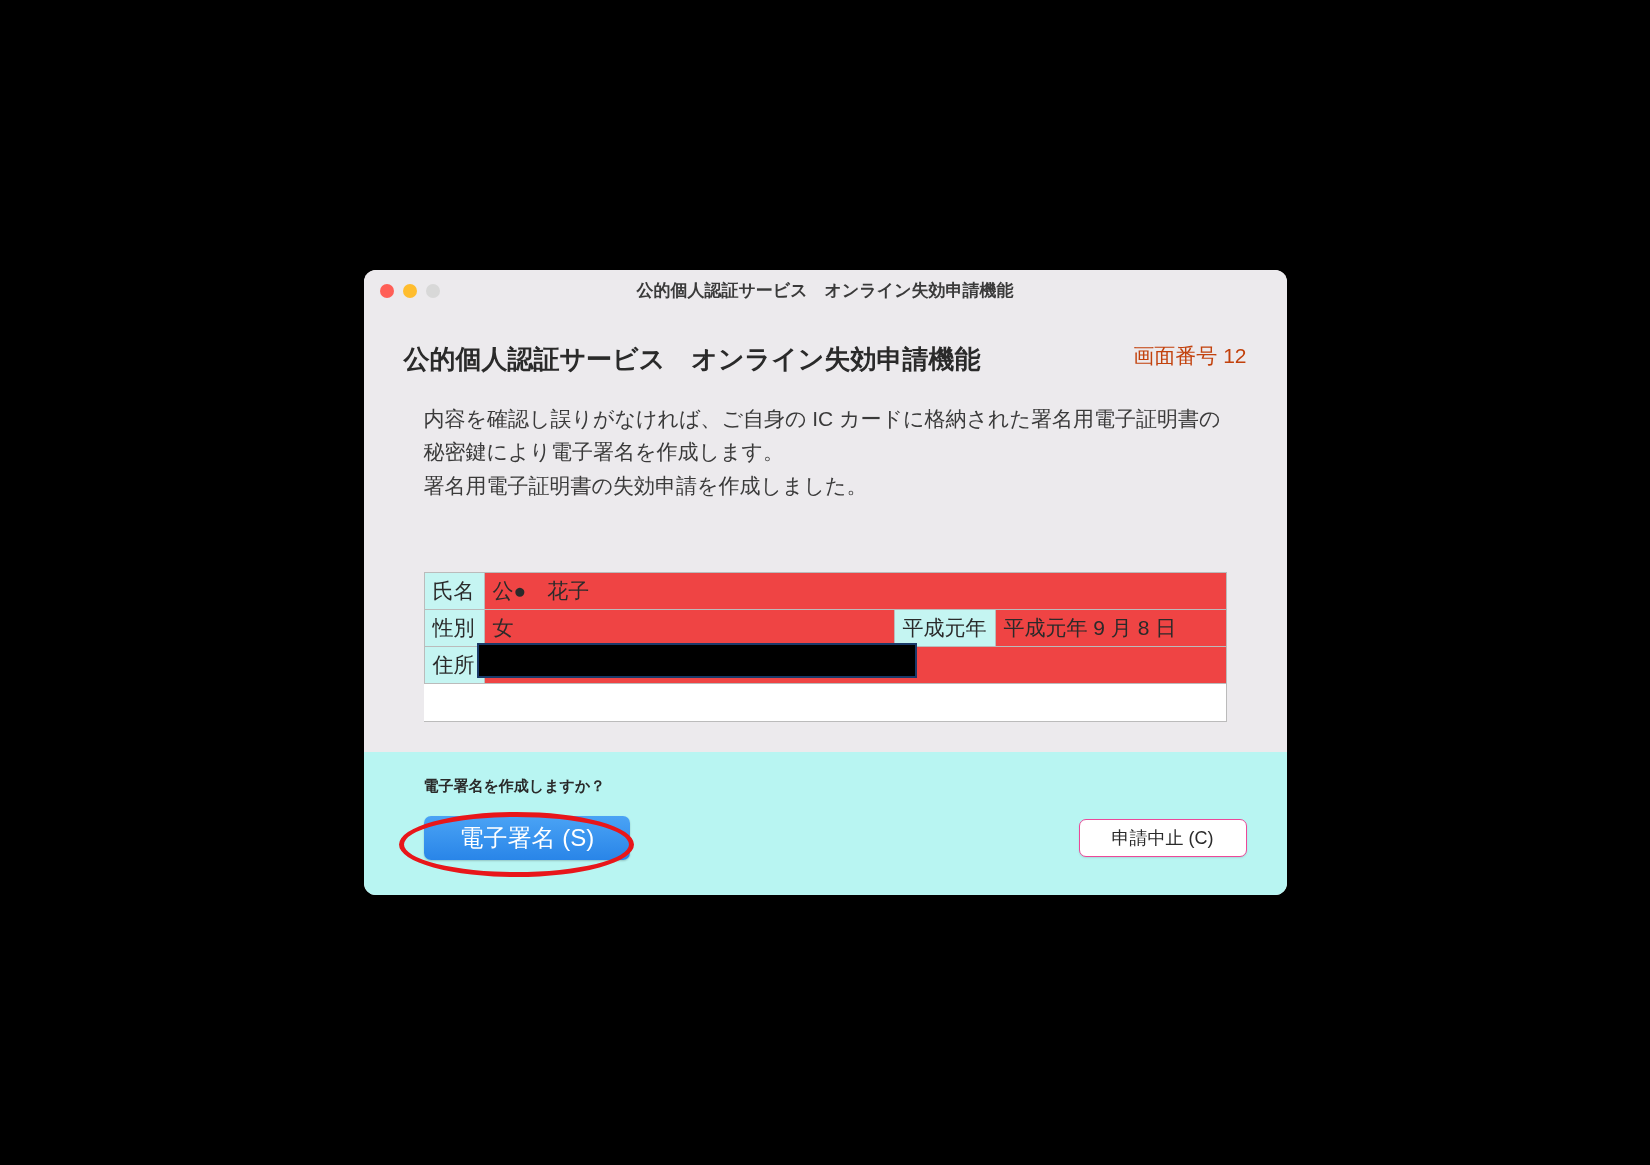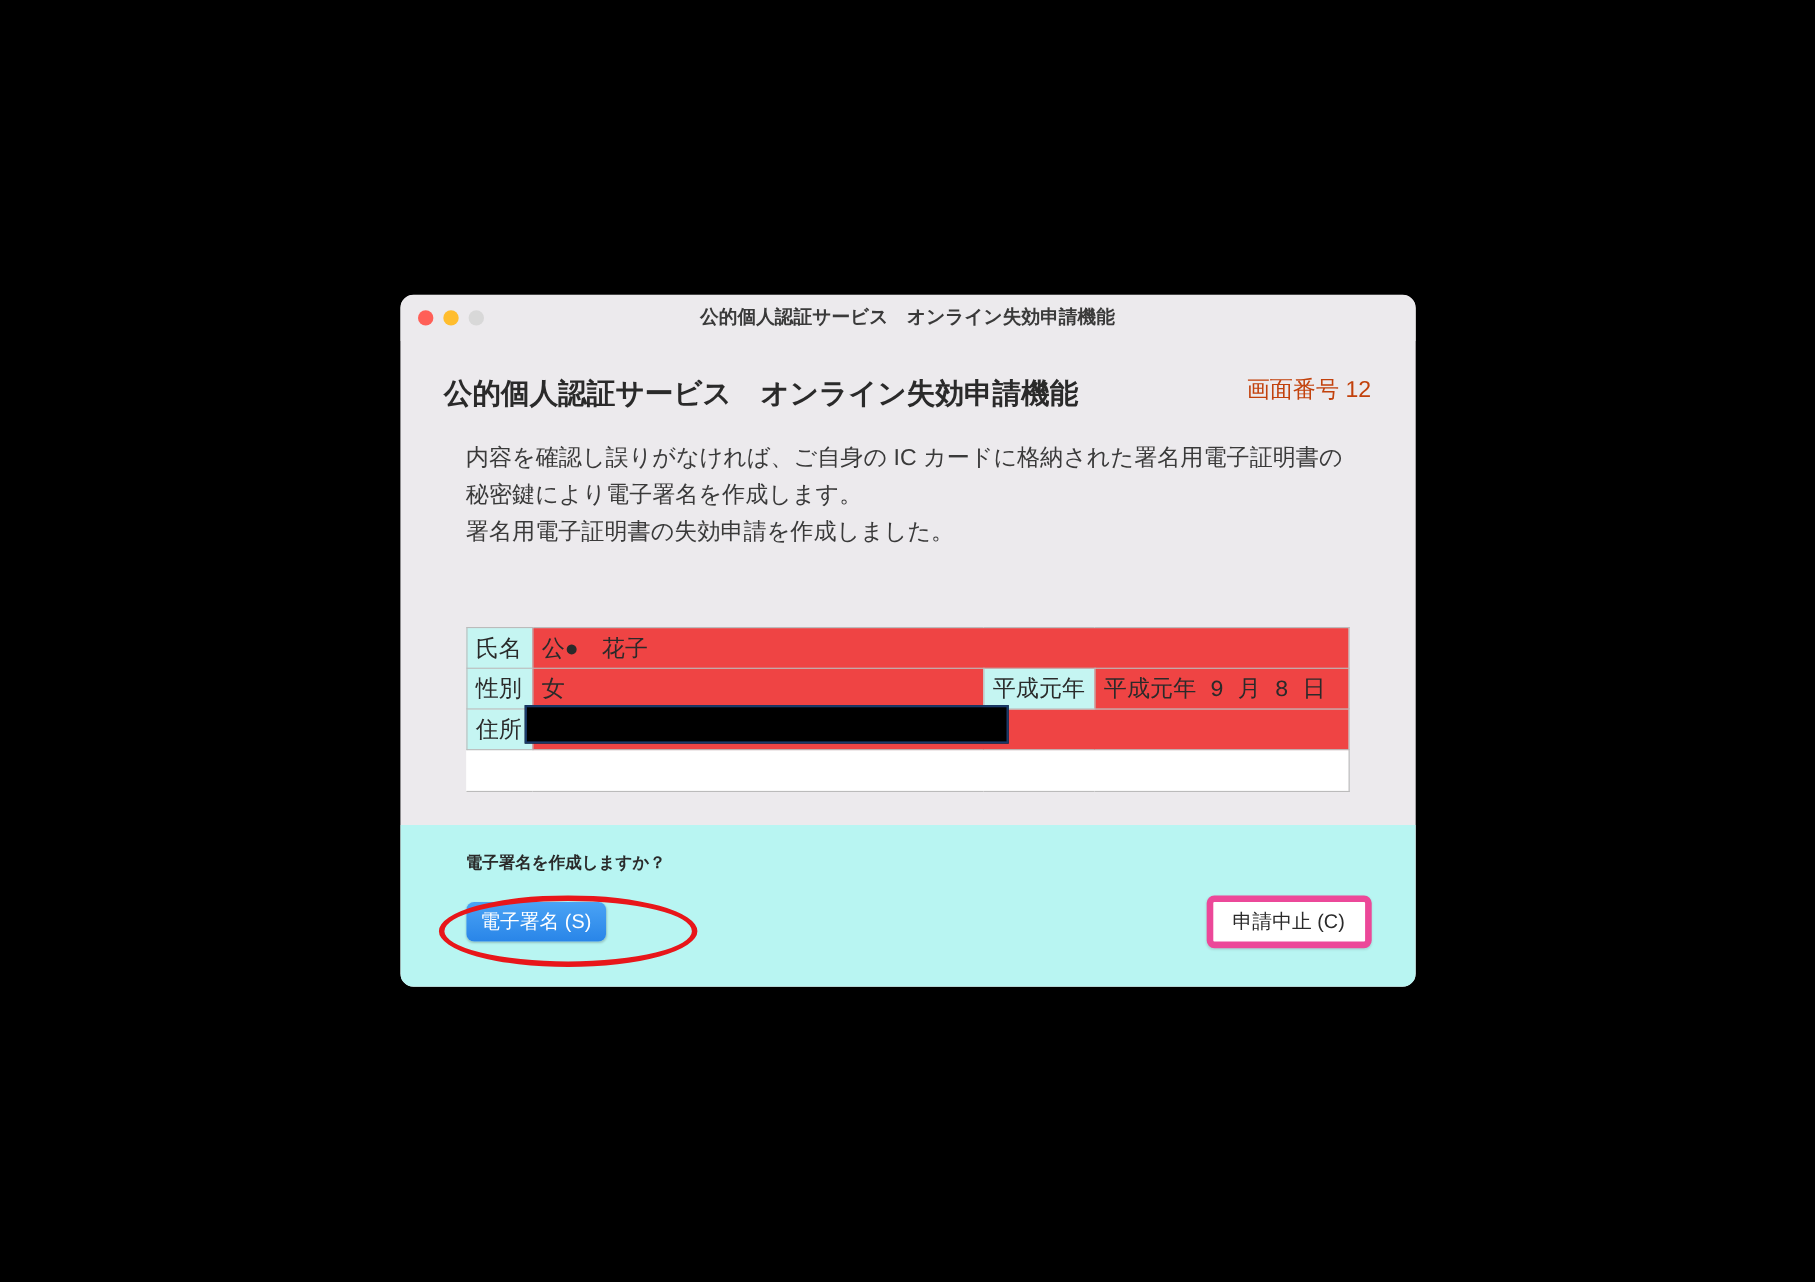--- a/index.html
+++ b/index.html
@@ -88,21 +88,20 @@
       color: #3a3a3a;
       line-height: 1.6;
       padding: 0 20px;
       margin-bottom: 70px;
     }
     
     .info-table {
       margin: 0 20px 30px 20px;
       border-collapse: collapse;
       width: calc(100% - 40px);
-      font-family: Liberation Mono, monospace;
     }
     
     .info-table td {
       border: 1px solid #bbb;
       padding: 4px 8px;
       font-size: 21px;
       color: #2a2a2a;
       vertical-align: top;
     }
     
@@ -156,33 +155,33 @@
       display: flex;
       justify-content: space-between;
       align-items: center;
     }
     
     .primary-button {
       background: linear-gradient(to bottom, #4aa3f5, #2985e8);
       color: #fff;
       border: none;
       border-radius: 7px;
-      padding: 6px 13px;
-      font-size: 18px;
+      padding: 6px 36px;
+      font-size: 24px;
       font-weight: 500;
       cursor: pointer;
       box-shadow: 0 1px 2px rgba(0,0,0,0.2);
     }
     
     .secondary-button {
       background: #fff;
       color: #2a2a2a;
-      border: 6px solid #ec4899;
+      border: 1px solid #ec4899;
       border-radius: 7px;
-      padding: 6px 18px;
+      padding: 6px 32px;
       font-size: 18px;
       cursor: pointer;
       box-shadow: 0 1px 2px rgba(0,0,0,0.1);
     }
     
     .highlight-ellipse {
       position: absolute;
       border: 5px solid #e8161a;
       border-radius: 50%;
       width: 235px;

